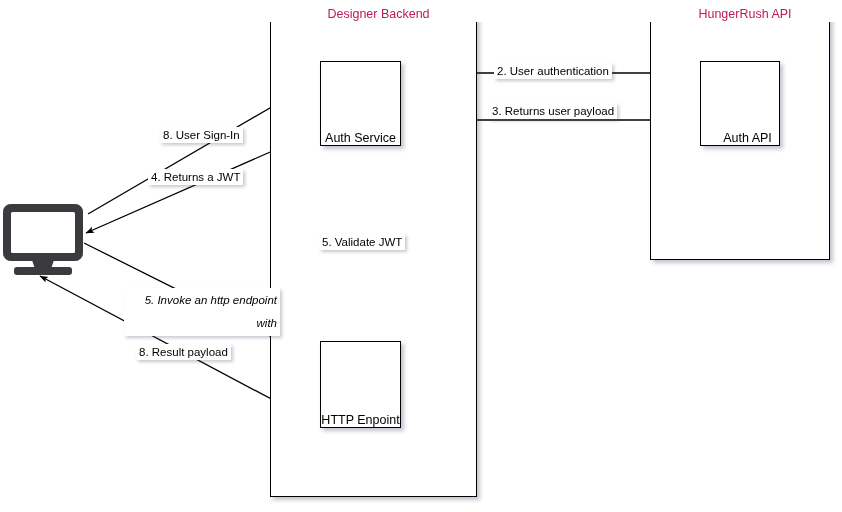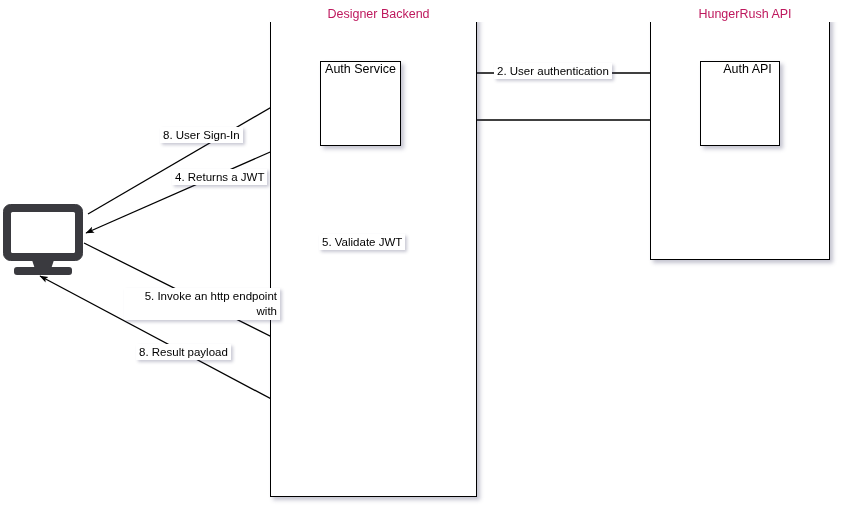--- a/index.html
+++ b/index.html
@@ -42,21 +42,21 @@
     text-align: center;
   }
   
   .node-box {
     position: absolute;
     background: #ffffff;
     border: 1.4px solid #000000;
     box-shadow: 3px 3px 4px rgba(60, 60, 100, 0.30);
     box-sizing: border-box;
     display: flex;
-    align-items: flex-start;
+    align-items: flex-end;
     justify-content: center;
   }
   .node-label {
     font-size: 12.5px;
     color: #000000;
     white-space: nowrap;
   }
   
   .edge-label {
     position: absolute;
@@ -64,21 +64,22 @@
     color: #000000;
     font-size: 11.5px;
     line-height: 14px;
     white-space: nowrap;
     padding: 1px 3px;
     box-shadow: 2px 2px 3px rgba(60, 60, 100, 0.28);
     text-align: right;
   }
   .edge-label.two-line {
     white-space: normal;
-    line-height: 15px;
+    line-height: 23px;
+    font-style: italic;
   }
   
   .monitor {
     position: absolute;
     width: 82px;
     height: 76px;
   }
 </style>
 </head>
 <body>
@@ -111,42 +112,46 @@
   <div class="group-box" style="left:270px; top:17px; width:207px; height:480px;"></div>
   <div class="group-title" style="left:270px; top:7px; width:207px;">Designer Backend</div>
 
   <div class="group-box" style="left:650px; top:17px; width:180px; height:243px;"></div>
   <div class="group-title" style="left:650px; top:7px; width:180px;">HungerRush API</div>
 
   <div class="node-box" style="left:320px; top:61px; width:81px; height:85px;">
     <span class="node-label">Auth Service</span>
   </div>
 
+  <div class="node-box" style="left:320px; top:341px; width:81px; height:87px;">
+    <span class="node-label">HTTP Enpoint</span>
+  </div>
 
   <div class="node-box" style="left:700px; top:61px; width:80px; height:85px;padding-left:15px;">
     <span class="node-label">Auth API</span>
   </div>
 
   <div class="monitor" style="left:2px; top:203px;">
     <svg width="82" height="76" viewBox="0 0 82 76" xmlns="http://www.w3.org/2000/svg">
       <g filter="none">
         <rect x="1.5" y="1.5" width="79" height="56" rx="7" ry="7" fill="#3a3a3f" stroke="#3a3a3f" stroke-width="1"></rect>
         <rect x="9" y="9" width="64" height="41" rx="1.5" ry="1.5" fill="#ffffff"></rect>
         <path d="M30 57 L52 57 L49 66 L33 66 Z" fill="#3a3a3f"></path>
         <rect x="12" y="64" width="58" height="8" rx="3" ry="3" fill="#3a3a3f"></rect>
       </g>
     </svg>
   </div>
 
   <div class="edge-label" style="left:160px; top:127px;">8. User Sign-In</div>
 
-  <div class="edge-label" style="left:148px; top:169px;margin-left:24px;">4. Returns a JWT</div>
+  <div class="edge-label" style="left:148px; top:169px;">4. Returns a JWT</div>
 
   <div class="edge-label" style="left:494px; top:63px;">2. User authentication</div>
 
+  <div class="edge-label" style="left:489px; top:103px;">3. Returns user payload</div>
 
   <div class="edge-label" style="left:319px; top:234px;">5. Validate JWT</div>
 
   <div class="edge-label two-line" style="left:124px; top:288px; width:150px;">
     <span style="display: block;">5. Invoke an http endpoint with</span>
   </div>
 
   <div class="edge-label" style="left:136px; top:344px;">8. Result payload</div>
 
 </div>

